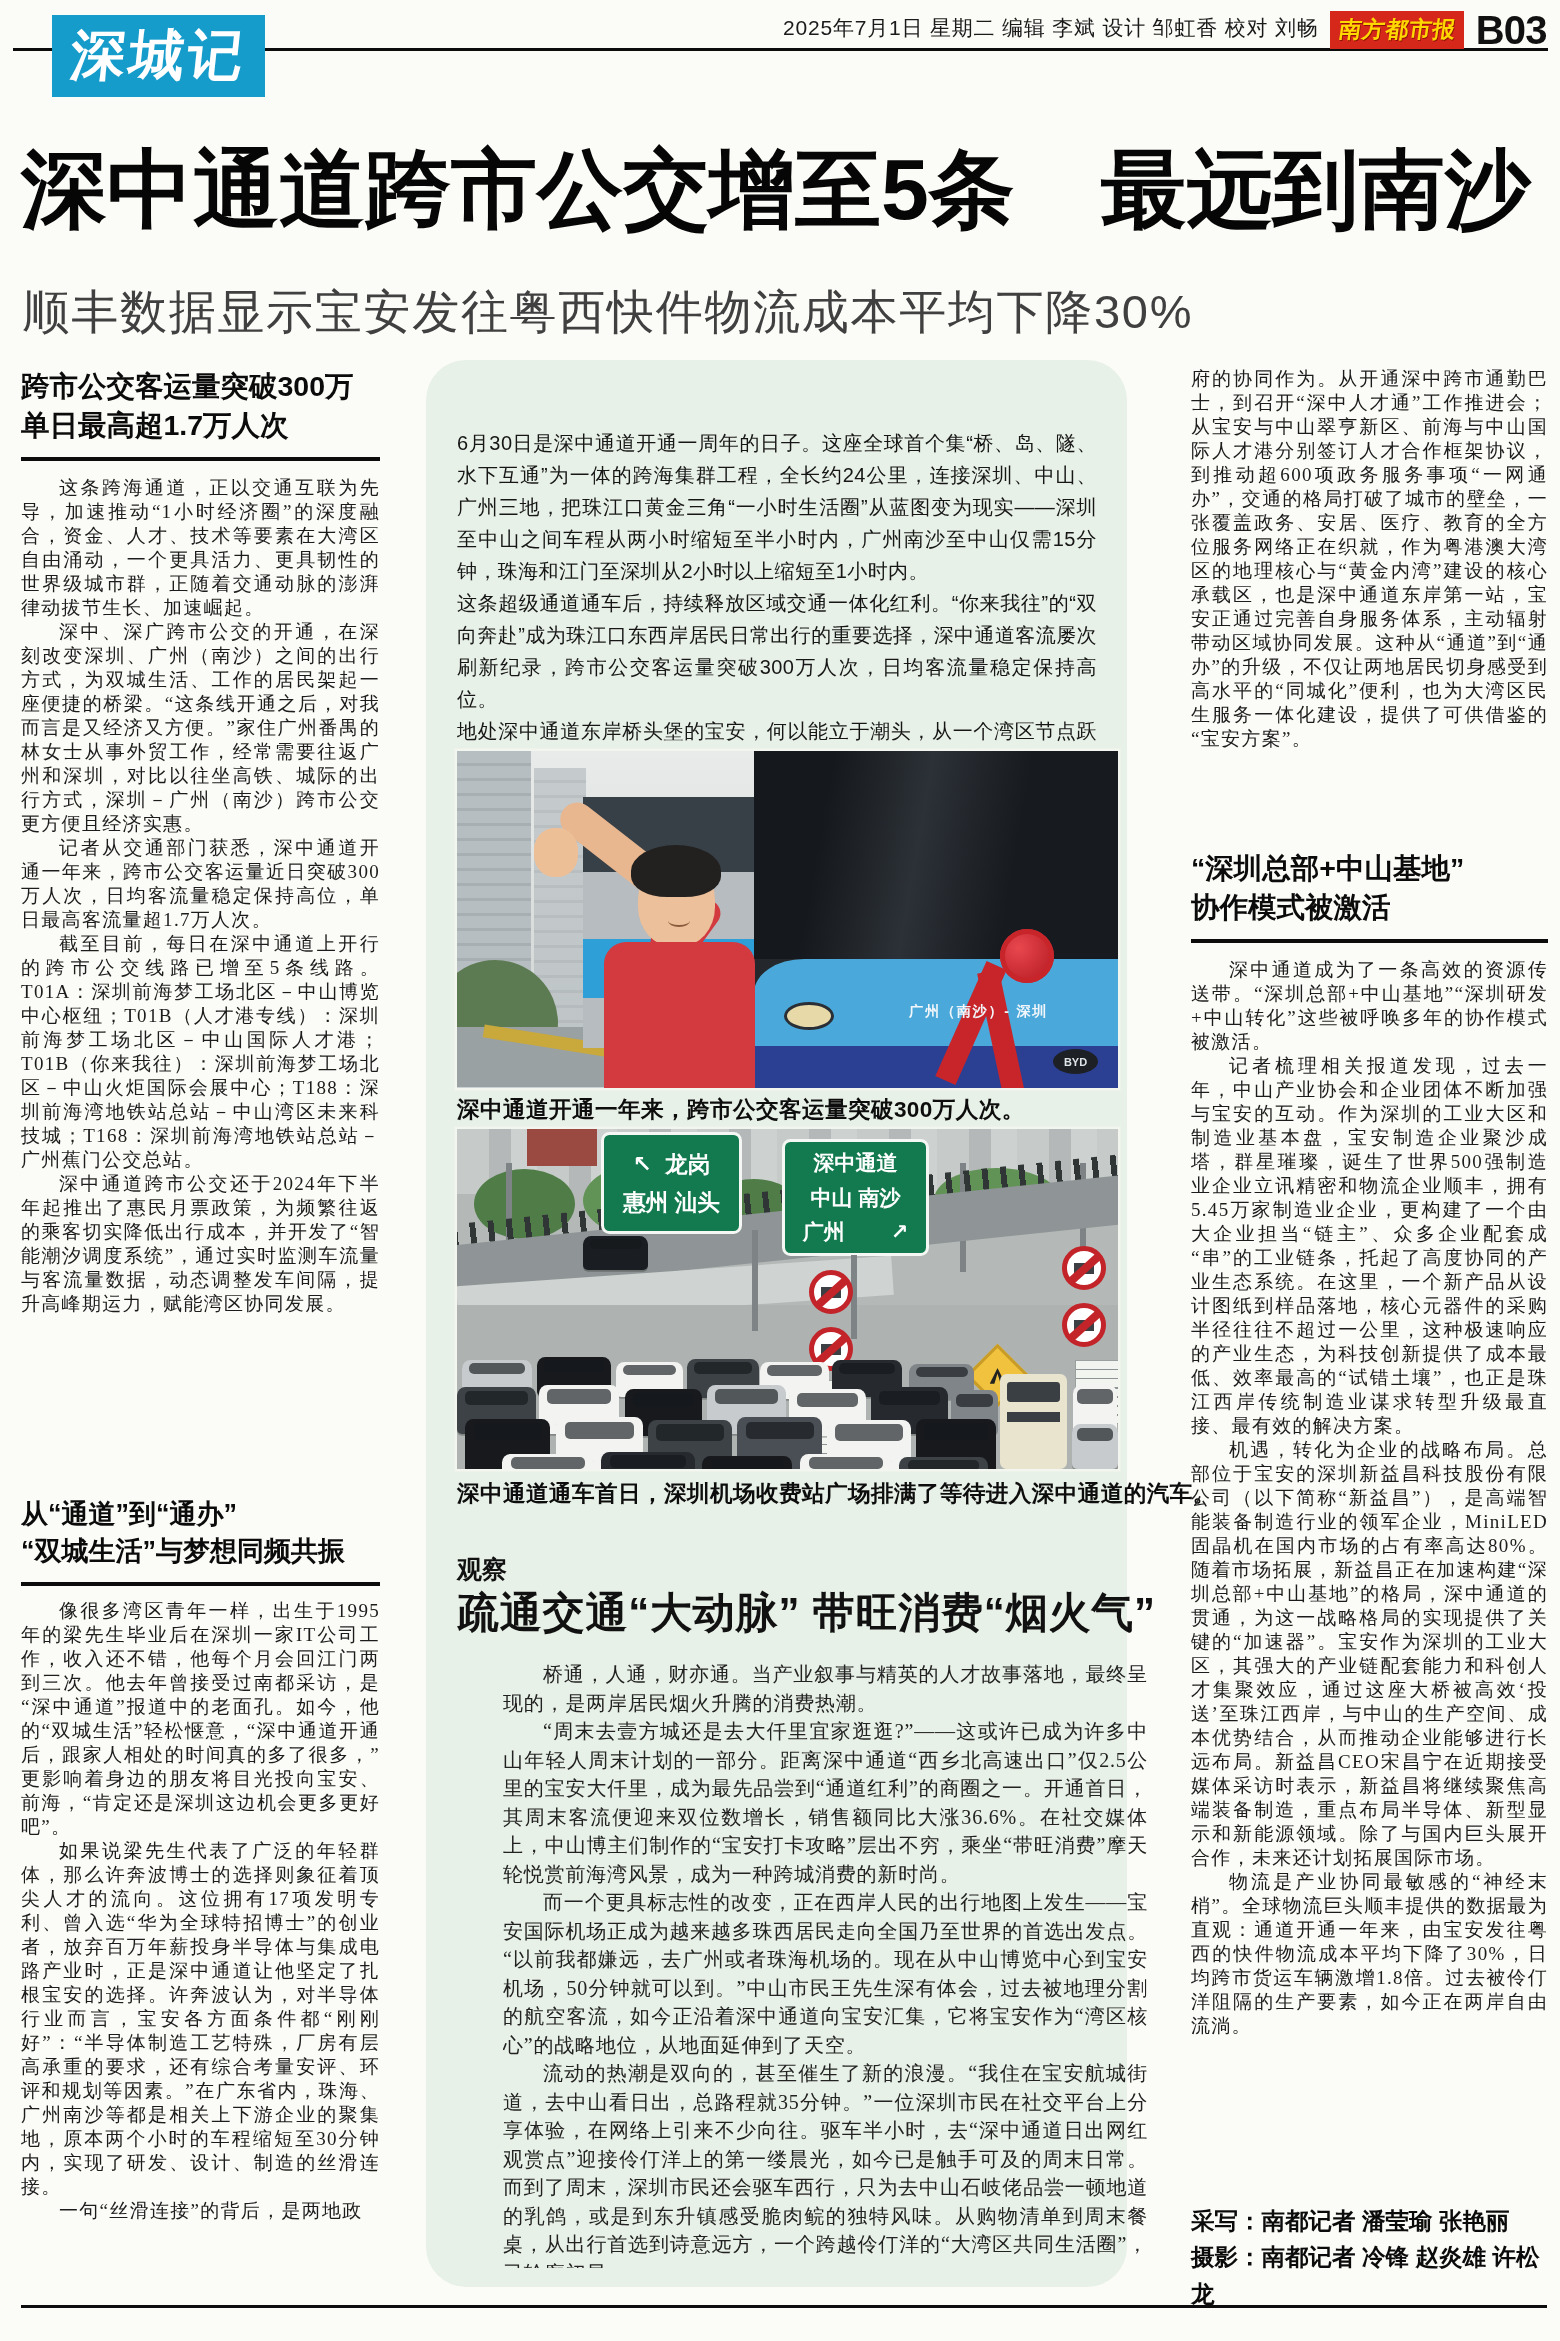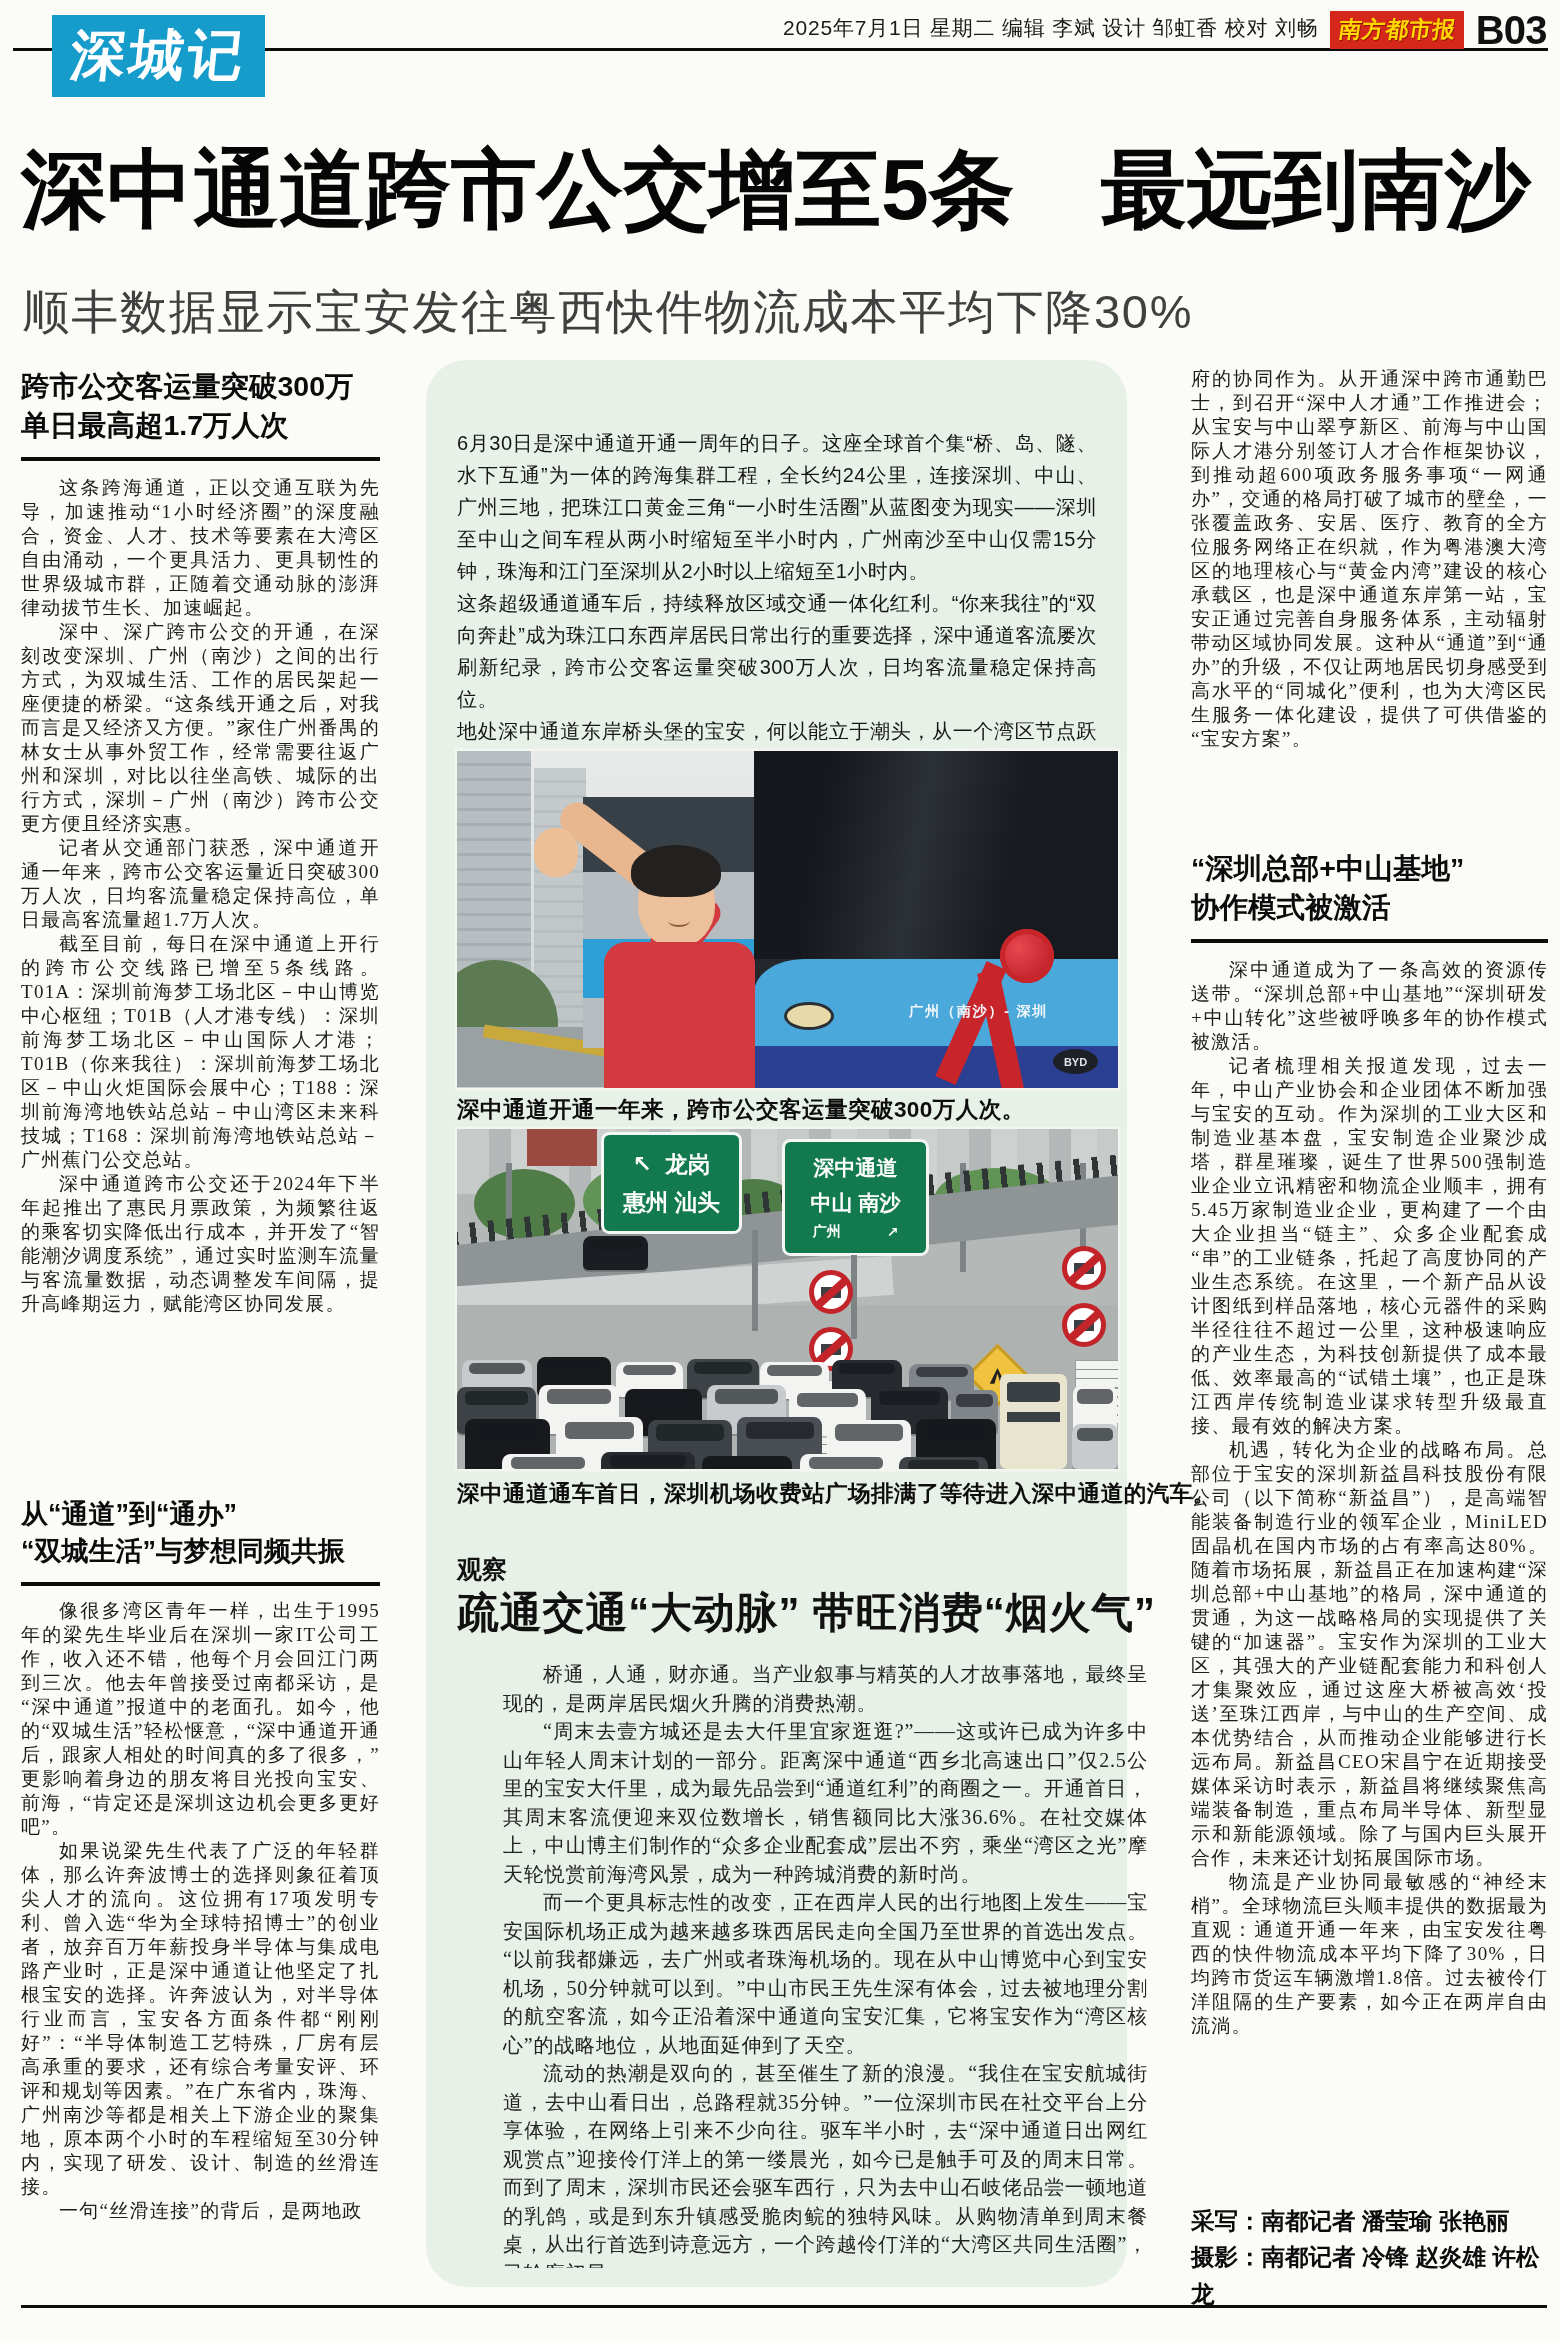--- a/index.html
+++ b/index.html
@@ -231,21 +231,21 @@
       <span>惠州 汕头</span>
     </div>
   </div>
   <div class="sign" style="left:325px;top:10px;width:147px;height:117px;">
     <div class="row" style="font-size:21px;">
         <span>深中通道</span>
       </div>
     <div class="row" style="font-size:21px;">
         <span>中山 南沙</span>
       </div>
-    <div class="row" style="font-size:14px;gap:46px;">
+    <div class="row" style="font-size:21px;gap:46px;">
       <span>广州</span>
       <span>↗</span>
     </div>
   </div>
   <div class="pole" style="left:295px;top:101px;height:101px;"></div>
   <div class="pole" style="left:394px;top:126px;height:84px;"></div>
 
   <div class="ban" style="left:352px;top:141px;">
       <i></i>
       <b></b>
@@ -355,21 +355,21 @@
       <i></i>
       <em></em>
     </div>
 </div>
 <div class="abs caption caption2">深中通道通车首日，深圳机场收费站广场排满了等待进入深中通道的汽车。</div>
 
 <div class="abs observe-label">观察</div>
 <div class="abs observe-headline">疏通交通“大动脉”  带旺消费“烟火气”</div>
 <div class="abs observe-body jus">
   <p>桥通，人通，财亦通。当产业叙事与精英的人才故事落地，最终呈现的，是两岸居民烟火升腾的消费热潮。</p>
-  <p>“周末去壹方城还是去大仟里宜家逛逛?”——这或许已成为许多中山年轻人周末计划的一部分。距离深中通道“西乡北高速出口”仅2.5公里的宝安大仟里，成为最先品尝到“通道红利”的商圈之一。开通首日，其周末客流便迎来双位数增长，销售额同比大涨36.6%。在社交媒体上，中山博主们制作的“众多企业配套成”层出不穷，乘坐“湾区之光”摩天轮悦赏前海湾风景，成为一种跨城消费的新时尚。</p>
+  <p>“周末去壹方城还是去大仟里宜家逛逛?”——这或许已成为许多中山年轻人周末计划的一部分。距离深中通道“西乡北高速出口”仅2.5公里的宝安大仟里，成为最先品尝到“通道红利”的商圈之一。开通首日，其周末客流便迎来双位数增长，销售额同比大涨36.6%。在社交媒体上，中山博主们制作的“宝安打卡攻略”层出不穷，乘坐“带旺消费”摩天轮悦赏前海湾风景，成为一种跨城消费的新时尚。</p>
   <p>而一个更具标志性的改变，正在西岸人民的出行地图上发生——宝安国际机场正成为越来越多珠西居民走向全国乃至世界的首选出发点。“以前我都嫌远，去广州或者珠海机场的。现在从中山博览中心到宝安机场，50分钟就可以到。”中山市民王先生深有体会，过去被地理分割的航空客流，如今正沿着深中通道向宝安汇集，它将宝安作为“湾区核心”的战略地位，从地面延伸到了天空。</p>
   <p>流动的热潮是双向的，甚至催生了新的浪漫。“我住在宝安航城街道，去中山看日出，总路程就35分钟。”一位深圳市民在社交平台上分享体验，在网络上引来不少向往。驱车半小时，去“深中通道日出网红观赏点”迎接伶仃洋上的第一缕晨光，如今已是触手可及的周末日常。而到了周末，深圳市民还会驱车西行，只为去中山石岐佬品尝一顿地道的乳鸽，或是到东升镇感受脆肉鲩的独特风味。从购物清单到周末餐桌，从出行首选到诗意远方，一个跨越伶仃洋的“大湾区共同生活圈”，已轮廓初显。</p>
 </div>
 
 <div class="abs right-a bodytxt serif jus">
   <p class="noindent">府的协同作为。从开通深中跨市通勤巴士，到召开“深中人才通”工作推进会；从宝安与中山翠亨新区、前海与中山国际人才港分别签订人才合作框架协议，到推动超600项政务服务事项“一网通办”，交通的格局打破了城市的壁垒，一张覆盖政务、安居、医疗、教育的全方位服务网络正在织就，作为粤港澳大湾区的地理核心与“黄金内湾”建设的核心承载区，也是深中通道东岸第一站，宝安正通过完善自身服务体系，主动辐射带动区域协同发展。这种从“通道”到“通办”的升级，不仅让两地居民切身感受到高水平的“同城化”便利，也为大湾区民生服务一体化建设，提供了可供借鉴的“宝安方案”。</p>
 </div>
 
 <div class="abs right-b">
   <div class="col-head">

